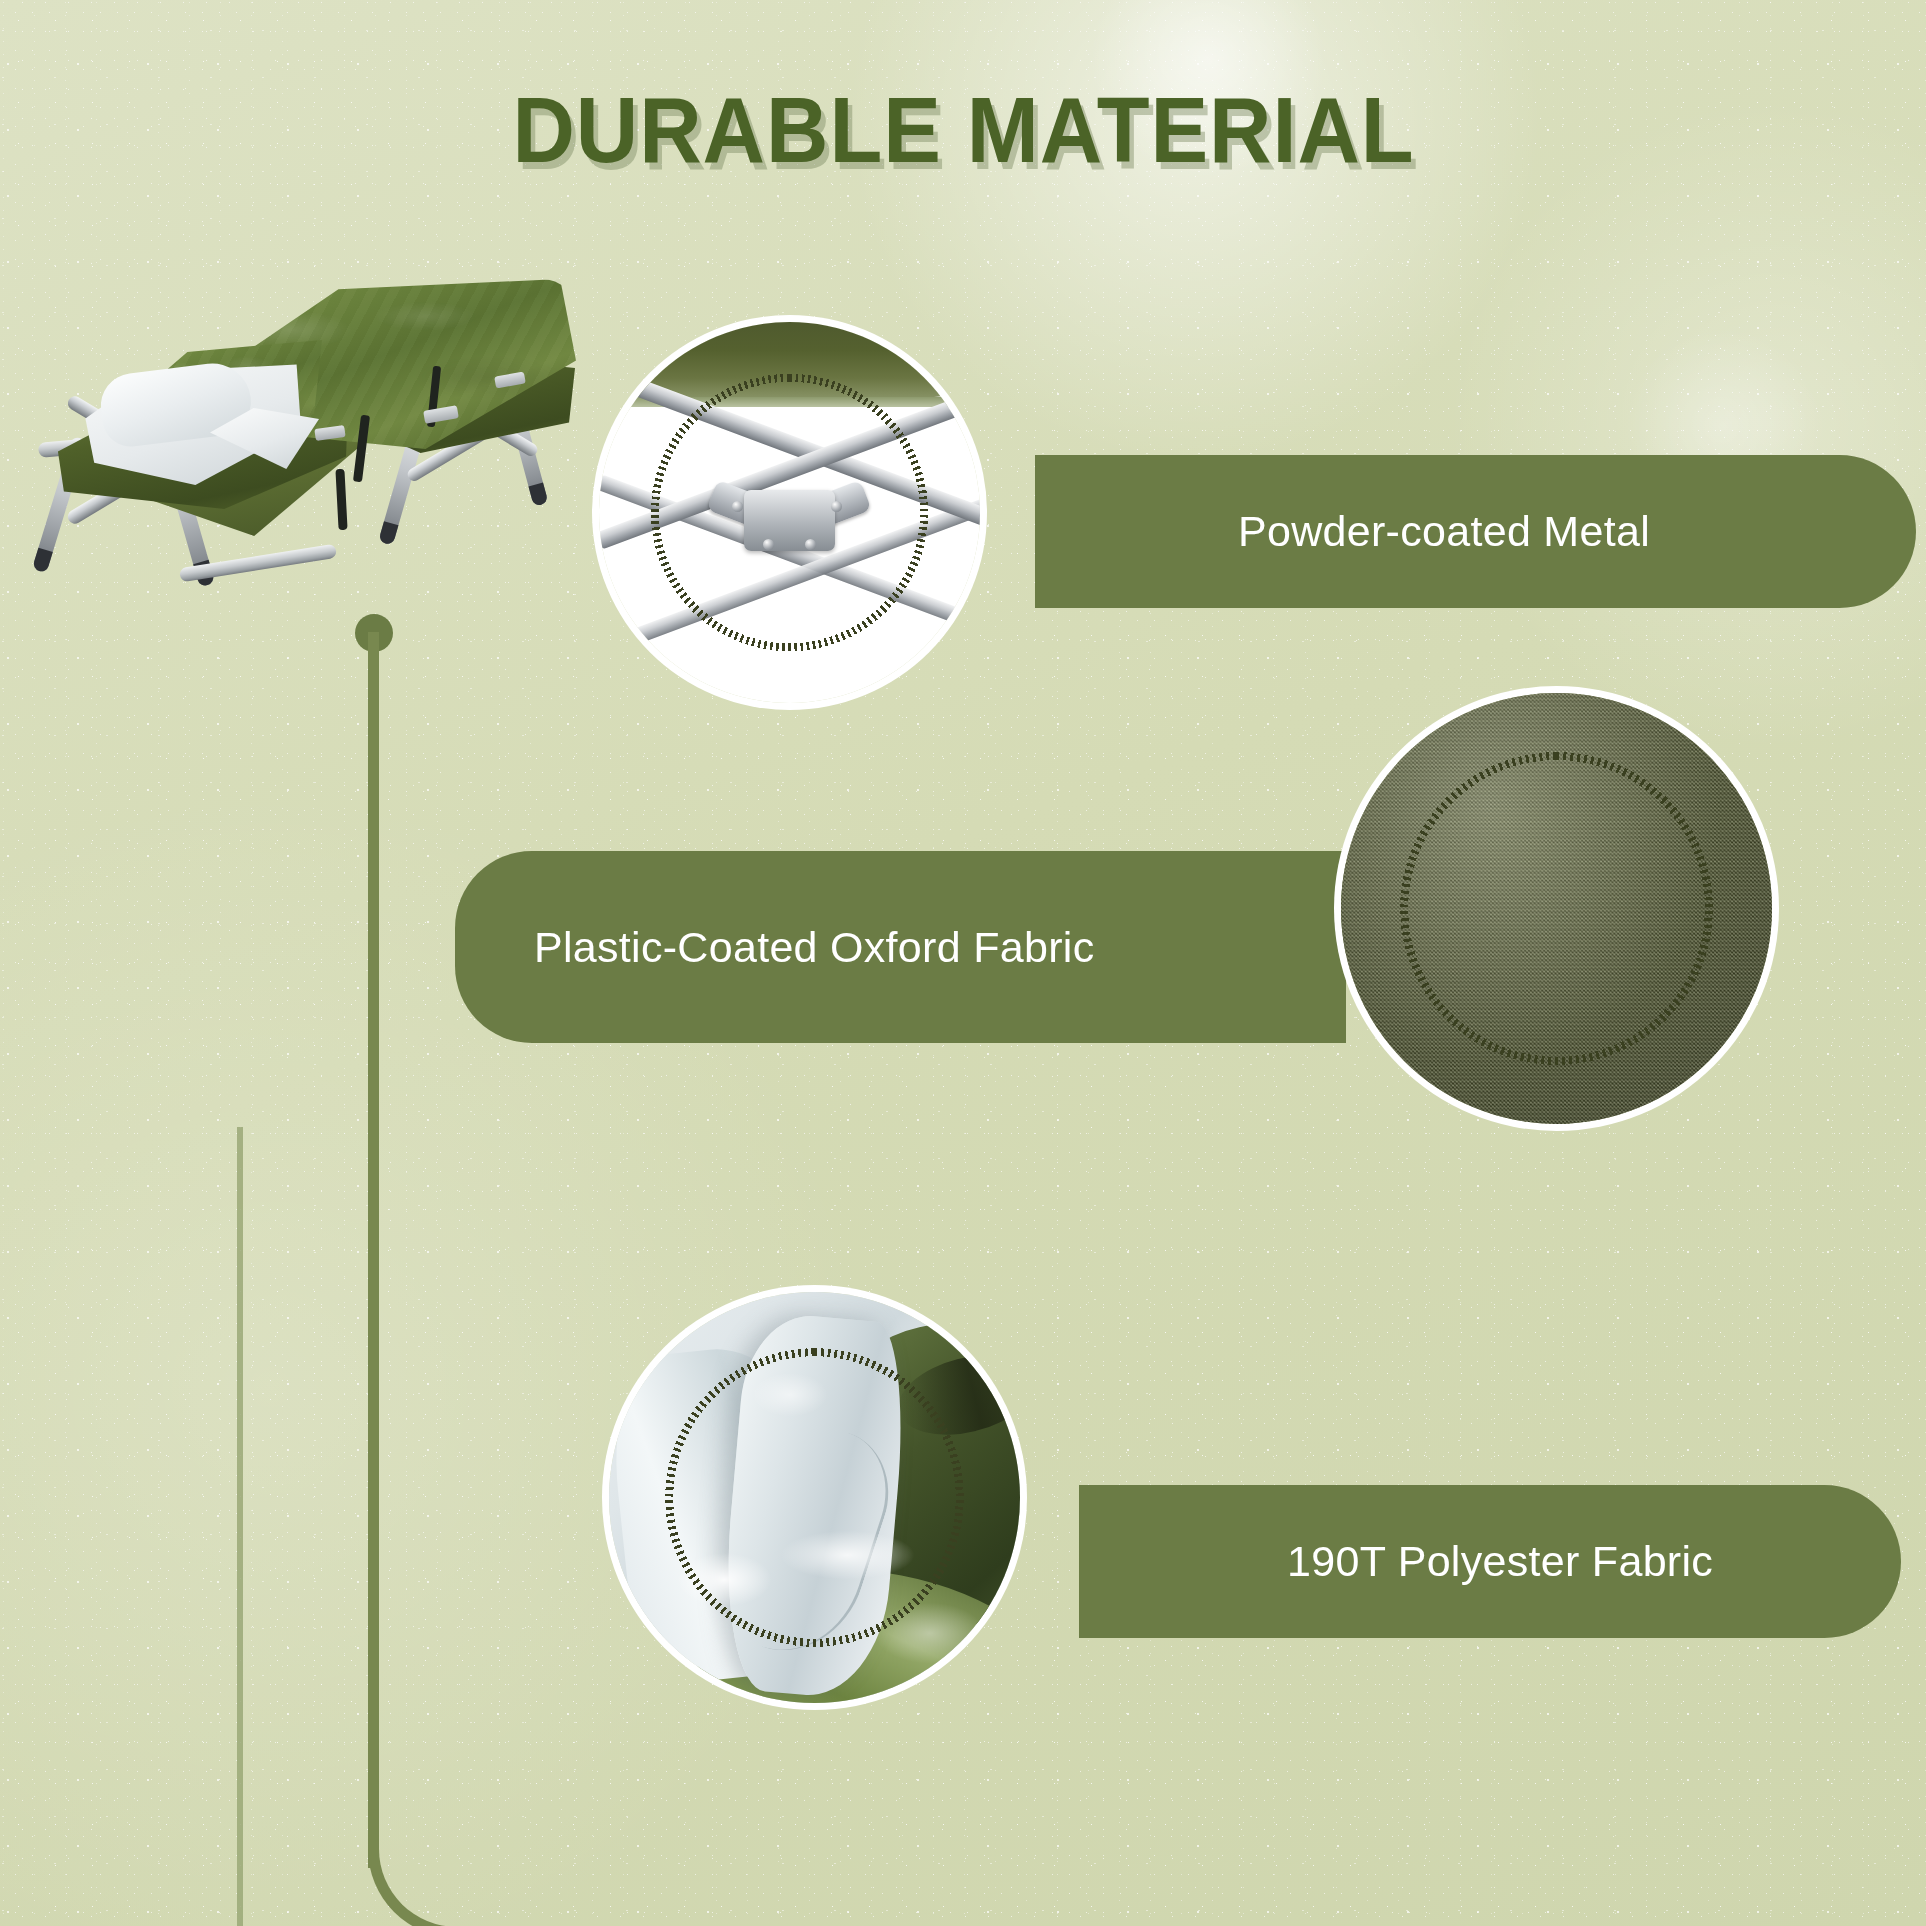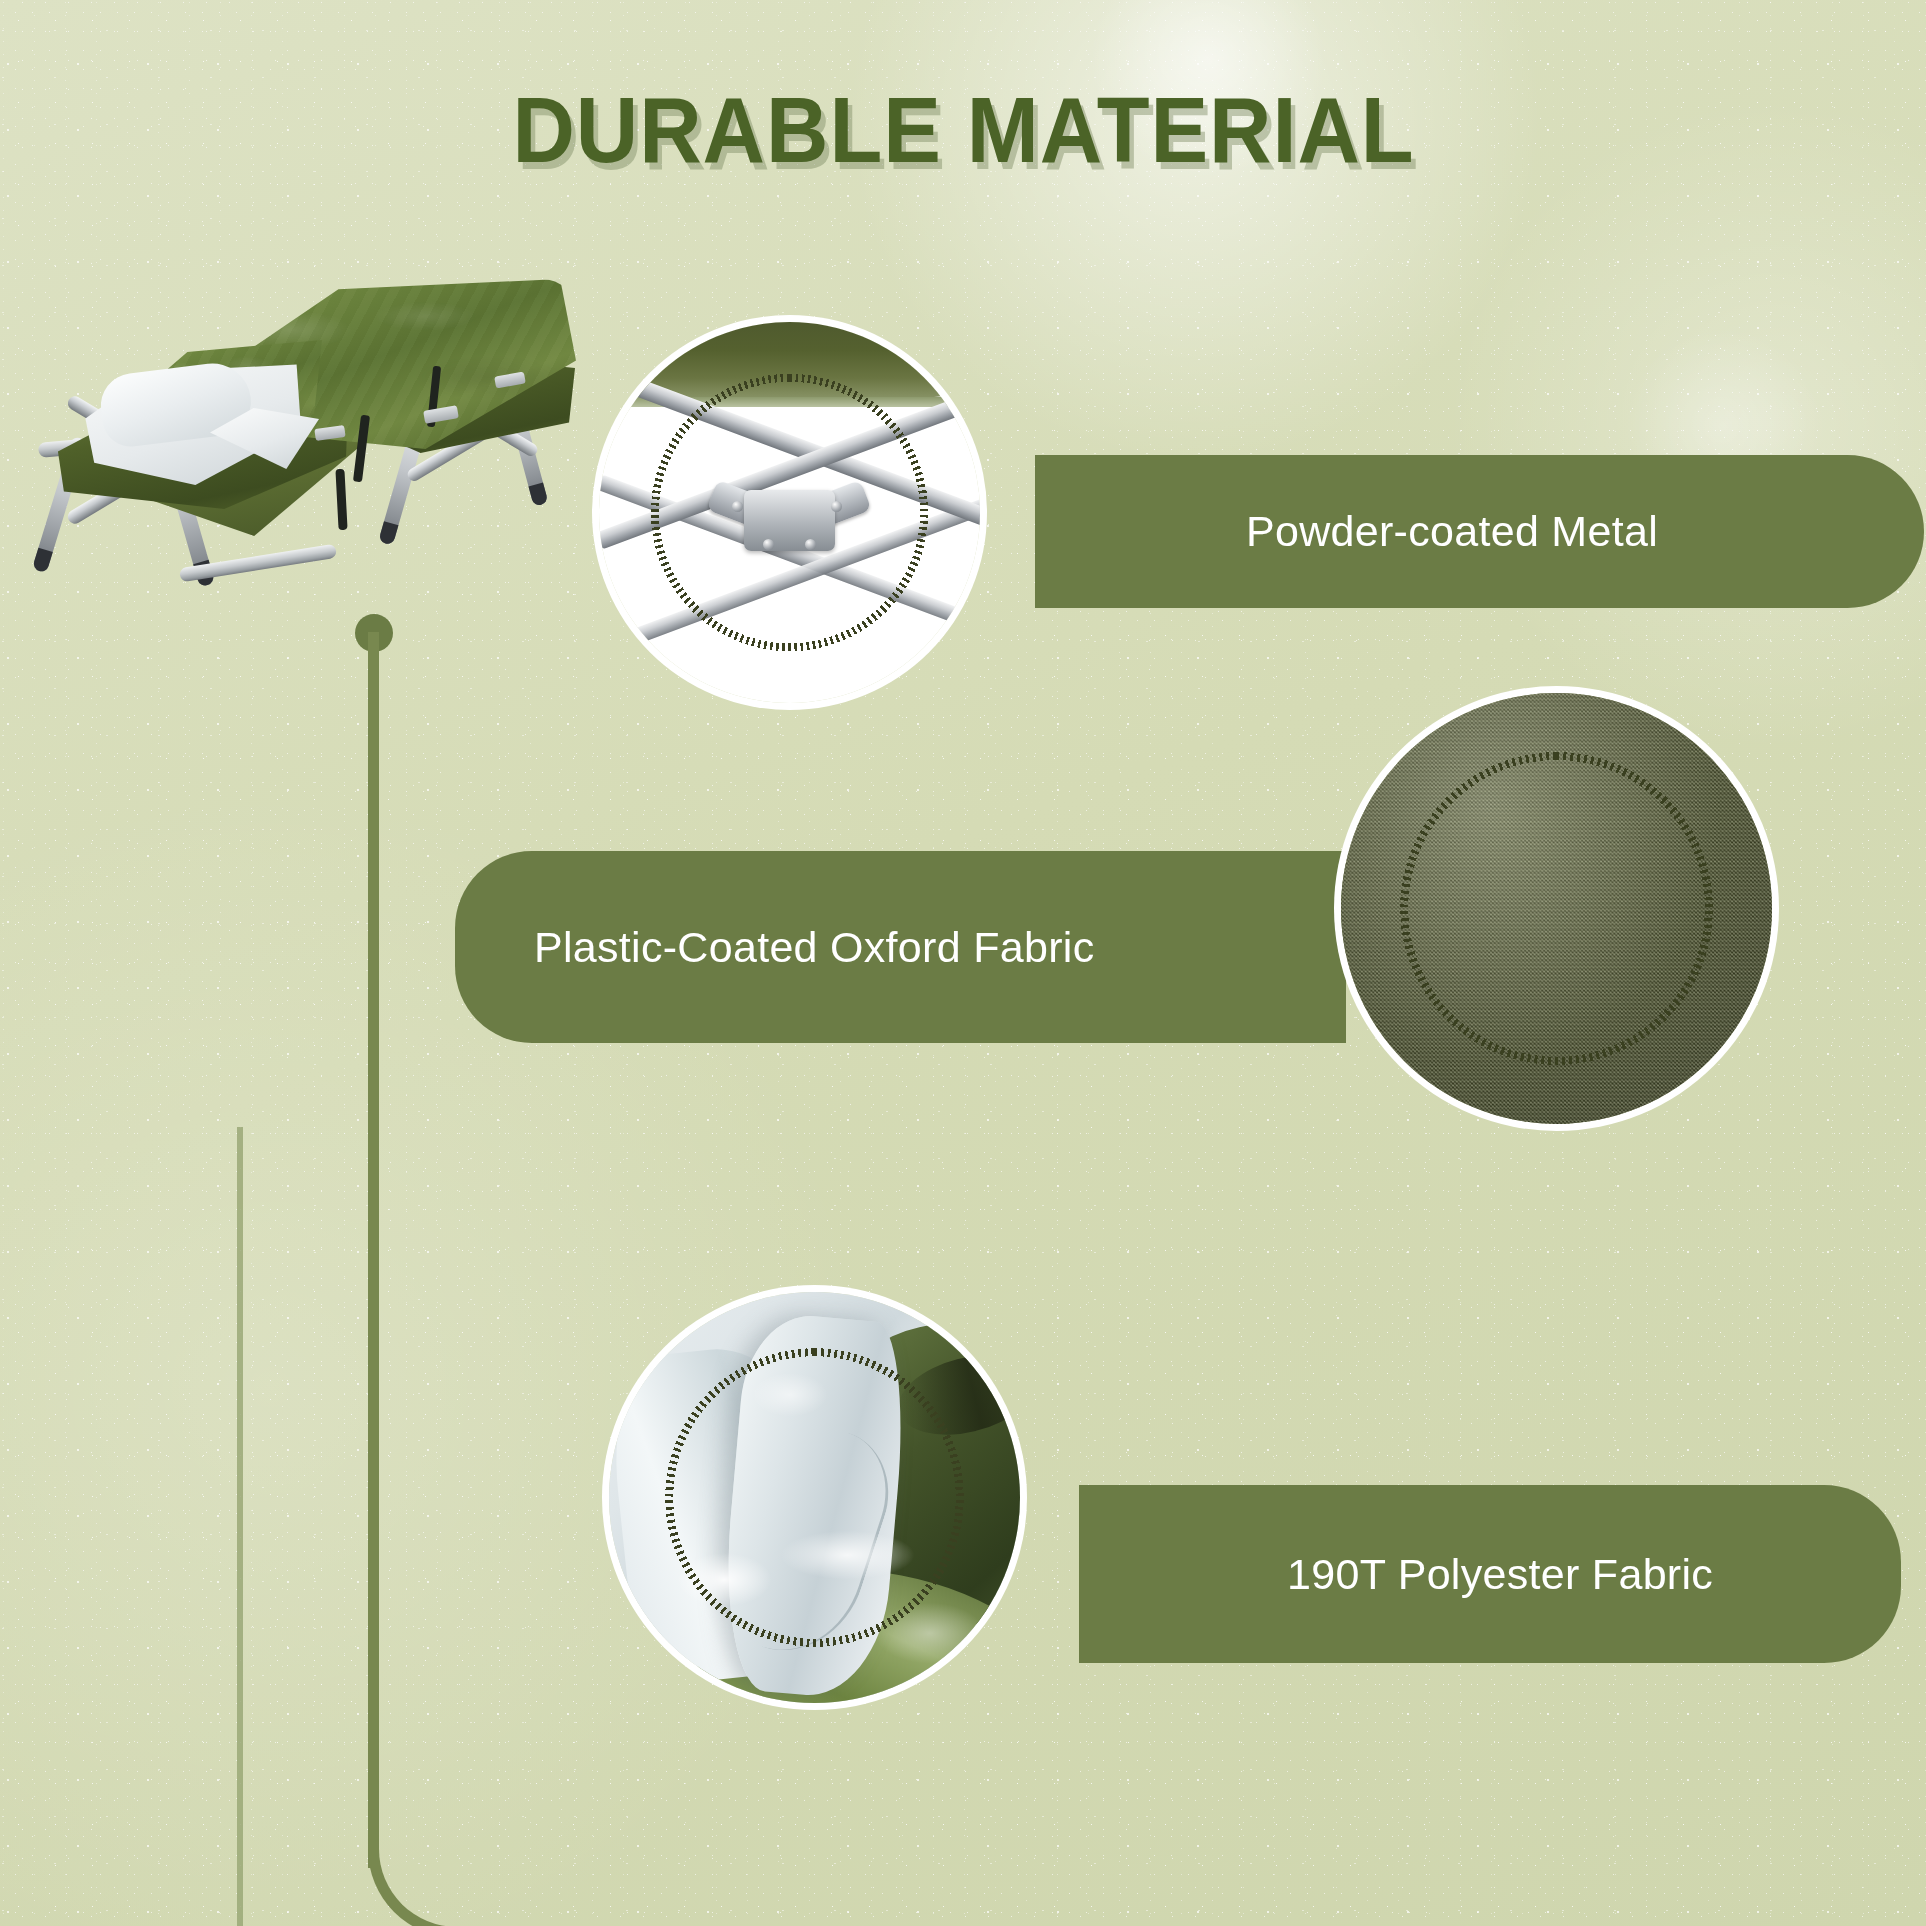--- a/index.html
+++ b/index.html
@@ -55,26 +55,26 @@
     position:absolute;
     background:#6b7c45;
     display:flex;align-items:center;
     color:#ffffff;
     font-size:43px;
     letter-spacing:0.3px;
     white-space:nowrap;
   }
   .pill .pill-label{display:block;}
   .pill-1{ left:1035px; top:455px; width:881px; height:153px;
-           border-radius:0 77px 77px 0; padding-left:8px; justify-content:flex-start; }
+           border-radius:0 77px 77px 0; padding-left:0; justify-content:flex-start; }
   .pill-1 .pill-label{ margin-left:203px; }
   .pill-2{ left:455px; top:851px; width:891px; height:192px;
            border-radius:77px 0 0 77px; }
   .pill-2 .pill-label{ margin-left:79px; }
-  .pill-3{ left:1079px; top:1485px; width:822px; height:178px;
+  .pill-3{ left:1079px; top:1485px; width:822px; height:153px;
            border-radius:0 77px 77px 0; }
   .pill-3 .pill-label{ margin-left:208px; }
 
   
   .circ{position:absolute;border-radius:50%;overflow:visible;}
   .circ .inner{
     position:absolute;inset:0;border-radius:50%;overflow:hidden;
     box-shadow:0 0 0 7px #ffffff;
   }
   .circ .dots{

